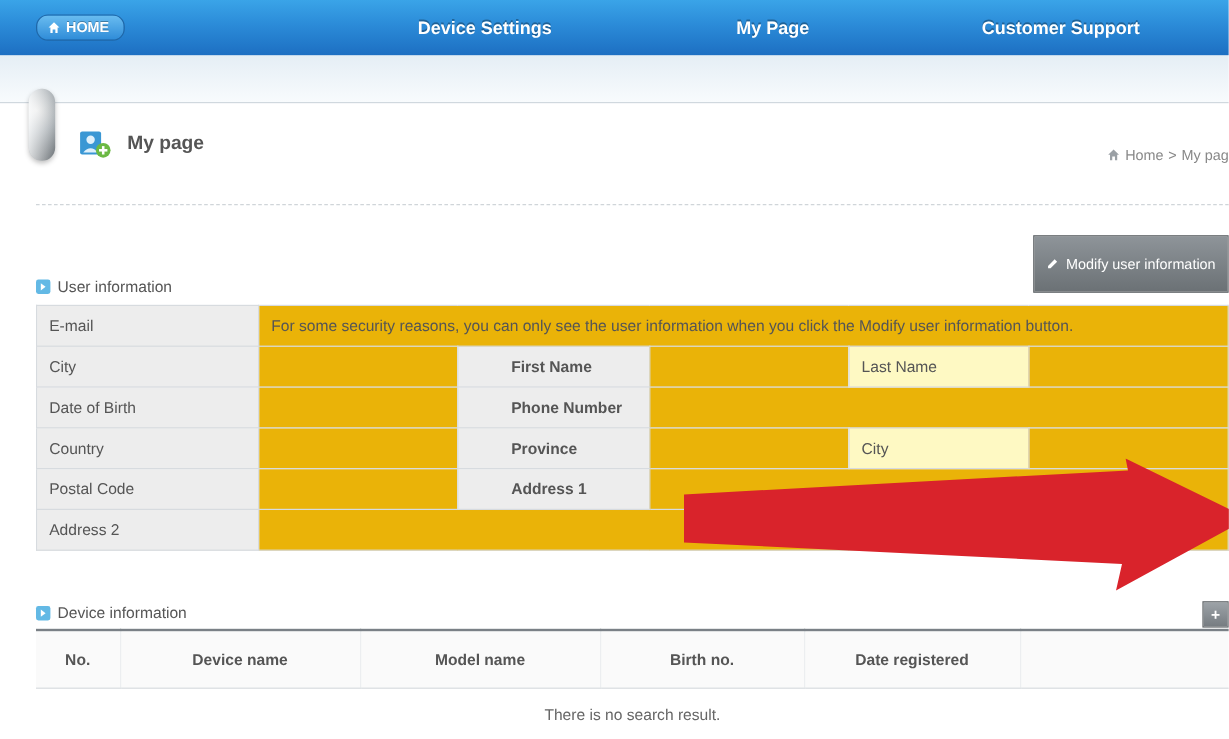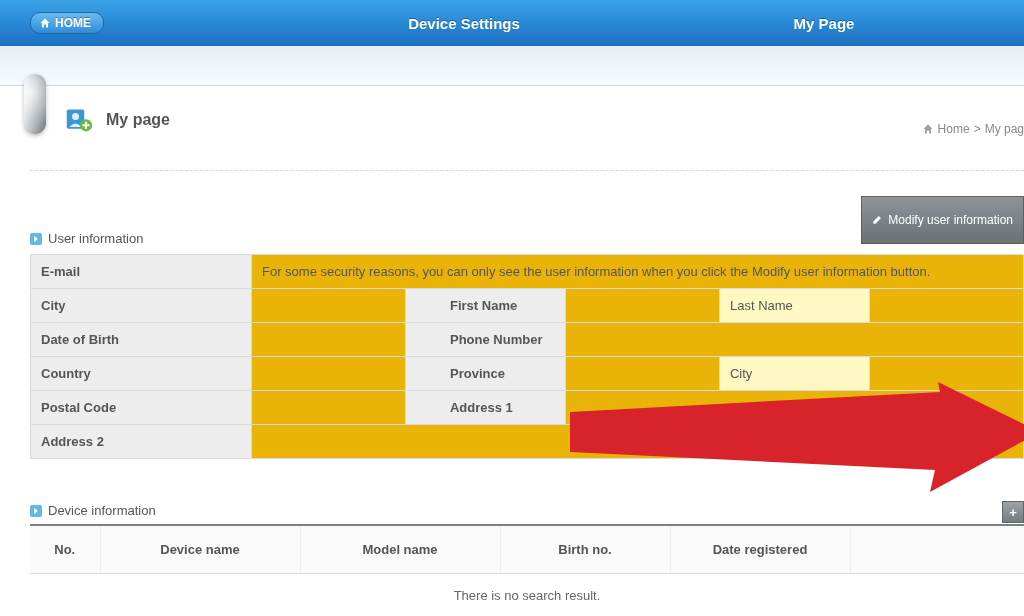--- a/index.html
+++ b/index.html
@@ -158,22 +158,22 @@
   table.user-info td {
     border: 1px solid #d7dbdf;
     padding: 8px 10px;
     font-size: 13px;
     color:#555;
     background:#eab308;
     height: 34px;
   }
   table.user-info td.label {
     background:#ededed;
-    font-weight: bold;
-    width: 221px;
+    font-weight: normal;
+    width: 185px;
   }
   table.user-info td.label2 { background:#ededed; font-weight:bold; width:160px;padding-left:44px; }
   table.user-info td.label3 { background:#fef9c3; font-weight:normal; width:150px; }
 
   
   .device-sec { margin-top: 40px; position:relative; }
   .device-table {
     width:100%;
     border-collapse: collapse;
     margin-top:2px;
@@ -241,20 +241,21 @@
 <div class="topnav">
   <div class="home-btn">
     <svg viewBox="0 0 16 16">
         <path d="M8 2 L14 8 L12 8 L12 14 L9.5 14 L9.5 10 L6.5 10 L6.5 14 L4 14 L4 8 L2 8 Z"></path>
       </svg>
     <span>HOME</span>
   </div>
   <div class="spacer-left"></div>
   <div class="tab">Device Settings</div>
   <div class="tab">My Page</div>
+  <div class="tab">Customer Support</div>
 </div>
 
 <div class="subheader"></div>
 
 <div class="page-wrap">
   <div class="spiral"></div>
 
   <div class="title-row">
     <div class="icon">
       <svg viewBox="0 0 32 32" width="30" height="28">

